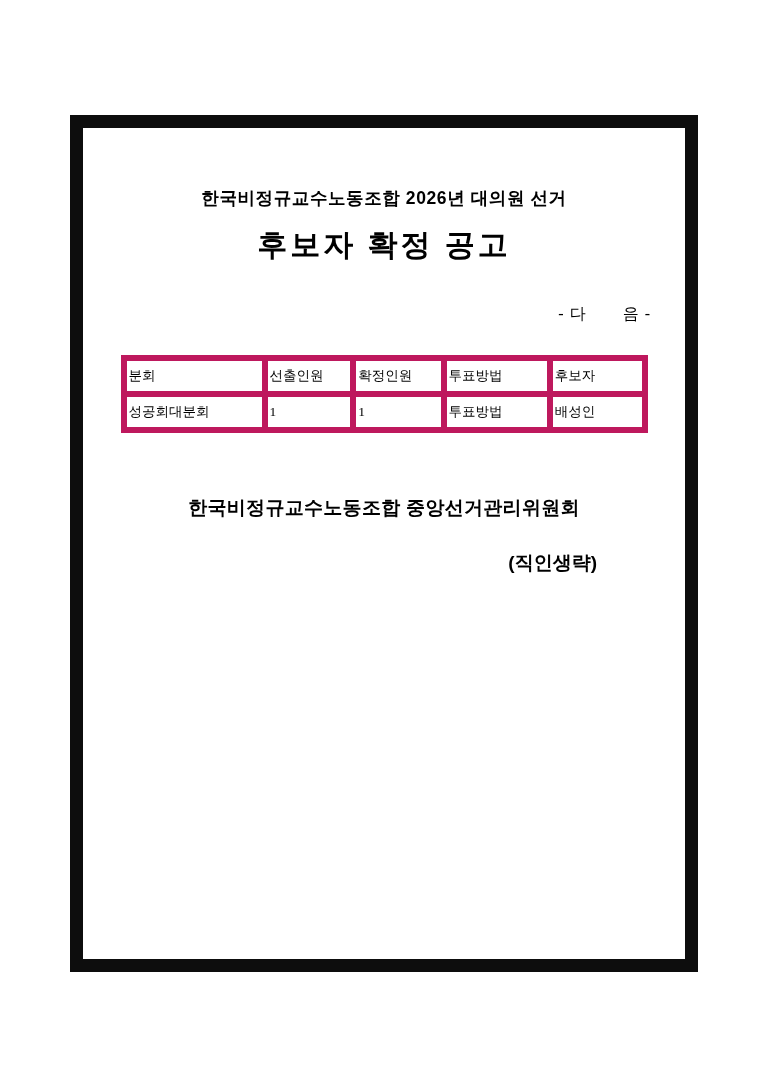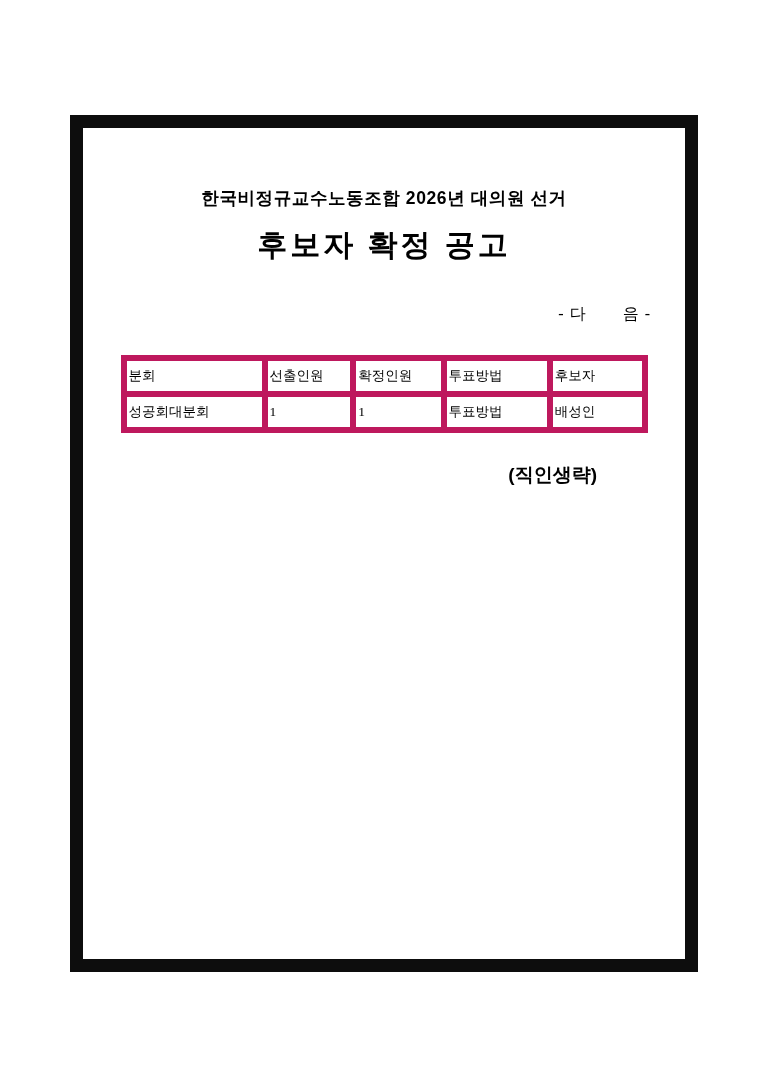--- a/index.html
+++ b/index.html
@@ -170,18 +170,19 @@
             <td class="col-0">성공회대분회</td>
             <td class="col-1">1</td>
             <td class="col-2">1</td>
             <td class="col-3">투표방법</td>
             <td class="col-4">배성인</td>
           </tr>
         </tbody>
       </table>
 
 
+      <div class="org-line">한국비정규교수노동조합 중앙선거관리위원회</div>
 
       <div class="seal-line">(직인생략)</div>
 
     </div>
   </div>
 </div>
 
 </body></html>

